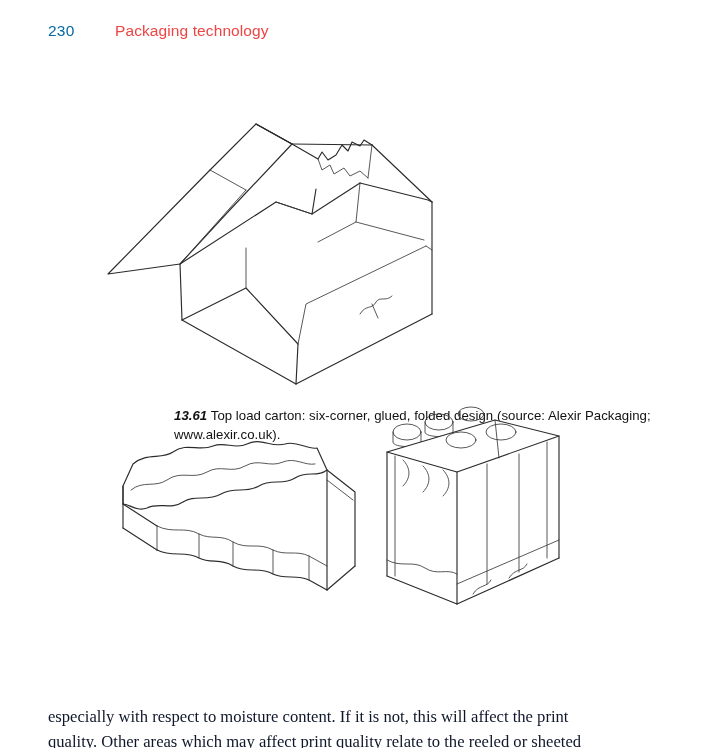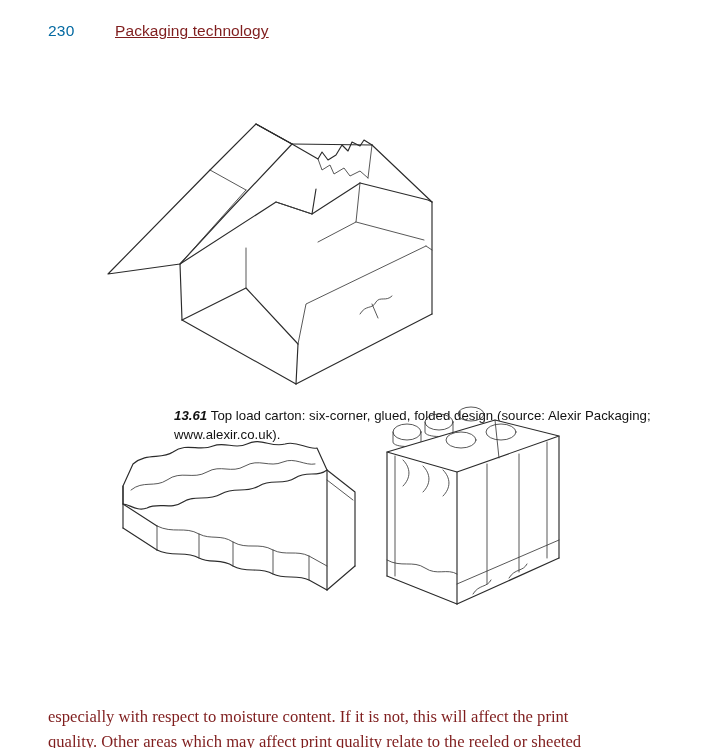--- a/index.html
+++ b/index.html
@@ -39,22 +39,21 @@
     font-size: 15.5px;
     letter-spacing: 0.2px;
     color: #0369a1;
   }
   .chapter-title {
     position: absolute;
     left: 115px;
     top: 12px;
     font-size: 15.5px;
     letter-spacing: 0.1px;
-    color: #7f1d1d;
-    text-decoration: underline;
+    color: #ef4444;
   }
 
   
   .figure {
     position: absolute;
   }
   .fig1 { left: 60px; top: 52px; width: 600px; height: 290px; }
   .fig2 { left: 95px; top: 408px; width: 580px; height: 220px; }
 
   .figure svg { display: block; overflow: visible; }
@@ -76,21 +75,21 @@
   .body-text {
     position: absolute;
     left: 48px;
     top: 704px;
     width: 624px;
     font-family: "Liberation Serif", serif;
     font-size: 16.6px;
     line-height: 1.52;
     text-align: justify;
     text-justify: inter-word;
-    color: #7f1d1d;
+    color: #0f172a;
   }
   .body-text p { margin: 0; }
 
   .line-clip {
     overflow: hidden;
     height: 44px;
   }
 
   
   .ln {

